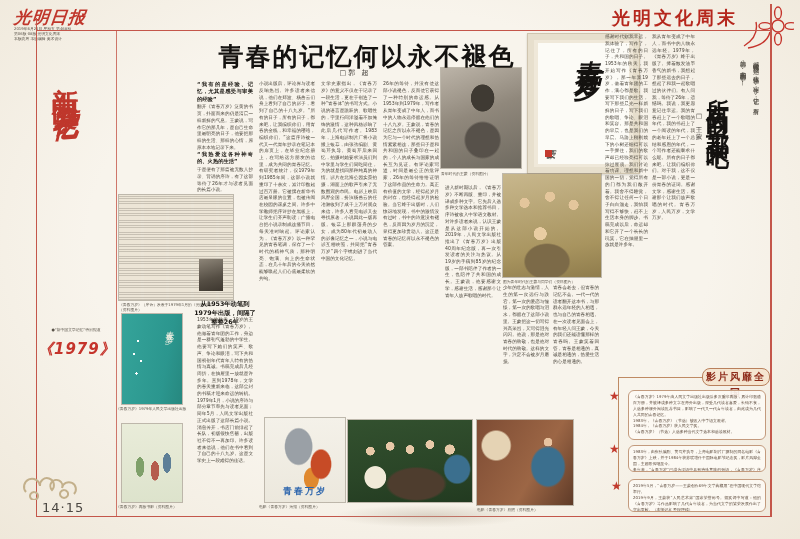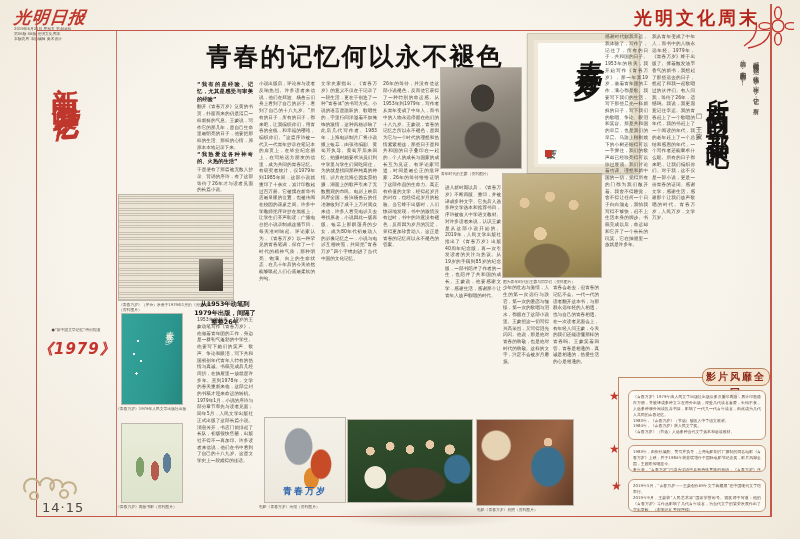--- a/index.html
+++ b/index.html
@@ -13,21 +13,21 @@
   .t{width:200%;transform:scale(.5);transform-origin:0 0;font-size:9.2px;line-height:1.46;
      text-align:justify;color:#474239;font-family:"DejaVu Sans",sans-serif;}
   .bq{font-weight:bold;color:#17140f;font-size:10.6px;line-height:1.4;margin-bottom:2px;}
   .capw .t{font-size:7.6px;color:#5a544a;line-height:1.4;text-align:left;}
   .imp .t{font-size:7.8px;color:#5c4a3c;line-height:1.5;white-space:pre-line;text-align:justify;}
   .red{color:#c0362b;}
   
   .logo{font-family:"DejaVu Serif",serif;font-style:italic;font-weight:bold;font-size:17px;
         color:#c0362b;transform:skewX(-6deg);letter-spacing:1px;}
   .sect{font-family:Liberation Sans, sans-serif;font-weight:bold;font-size:18px;color:#b5271d;
-        letter-spacing:3px;text-align:right;}
+        letter-spacing:3px;text-align:left;}
   
   .hl{font-weight:900;font-size:25px;color:#141210;letter-spacing:2px;text-align:center;
       font-family:"DejaVu Sans",sans-serif;}
   .byl{font-size:7px;color:#3c3833;text-align:center;letter-spacing:2px;}
   .sh{font-weight:bold;font-size:6.3px;color:#1a1713;text-align:center;line-height:1.45;}
   
   .vtitle{writing-mode:vertical-rl;color:#bf372c;line-height:1;}
   .vtitle .b1{font-family:"DejaVu Serif",serif;font-weight:900;font-size:27px;letter-spacing:6px;}
   .vtitle .b2{font-family:"DejaVu Serif",serif;font-style:italic;font-weight:bold;font-size:25px;
               letter-spacing:4px;transform:skewY(-4deg);display:inline-block;}
@@ -166,21 +166,22 @@
     <div class="bktitle">青春万岁</div>
   </div>
   <div class="t-wrap capw" style="left:116px;top:406px;width:74px;height:13px;">
     <div class="t">《青春万岁》1979年人民文学出版社出版</div>
   </div>
   <div class="ph greenbook" style="left:122px;top:424px;width:60px;height:78px;"></div>
   <div class="t-wrap capw" style="left:116px;top:504px;width:74px;height:8px;">
     <div class="t">《青春万岁》再版书影（资料图片）</div>
   </div>
 
-  <div class="abs hl" style="left:200px;top:40px;width:310px;">青春的记忆何以永不褪色</div>
+  <div class="abs hl" style="left:212px;top:40px;width:310px;">青春的记忆何以永不褪色</div>
+  <div class="abs byl" style="left:200px;top:68px;width:310px;">□郭 超</div>
 
   <div class="t-wrap" style="left:197px;top:80px;width:56px;height:113px;">
     <div class="t">
       <div class="bq">“我有的是经验、记忆，尤其是感受与审美的经验”</div>
       <div>翻开《青春万岁》泛黄的书页，扑面而来的仍是清晨一样新鲜的气息。王蒙说，写作它的那几年，是自己生命里最明亮的日子，他要把那样的生活、那样的心情，原原本本地记录下来。</div>
       <div class="bq">“我热爱这各种神奇的、火热的生活”</div>
       <div>于是便有了那篇被无数人抄录、背诵的序诗，有了这部等待了26年才与读者见面的长篇小说。</div>
     </div>
   </div>
   <div class="abs sh" style="left:193px;top:299px;width:64px;">从1953年动笔到1979年出版，间隔了整整26年</div>

